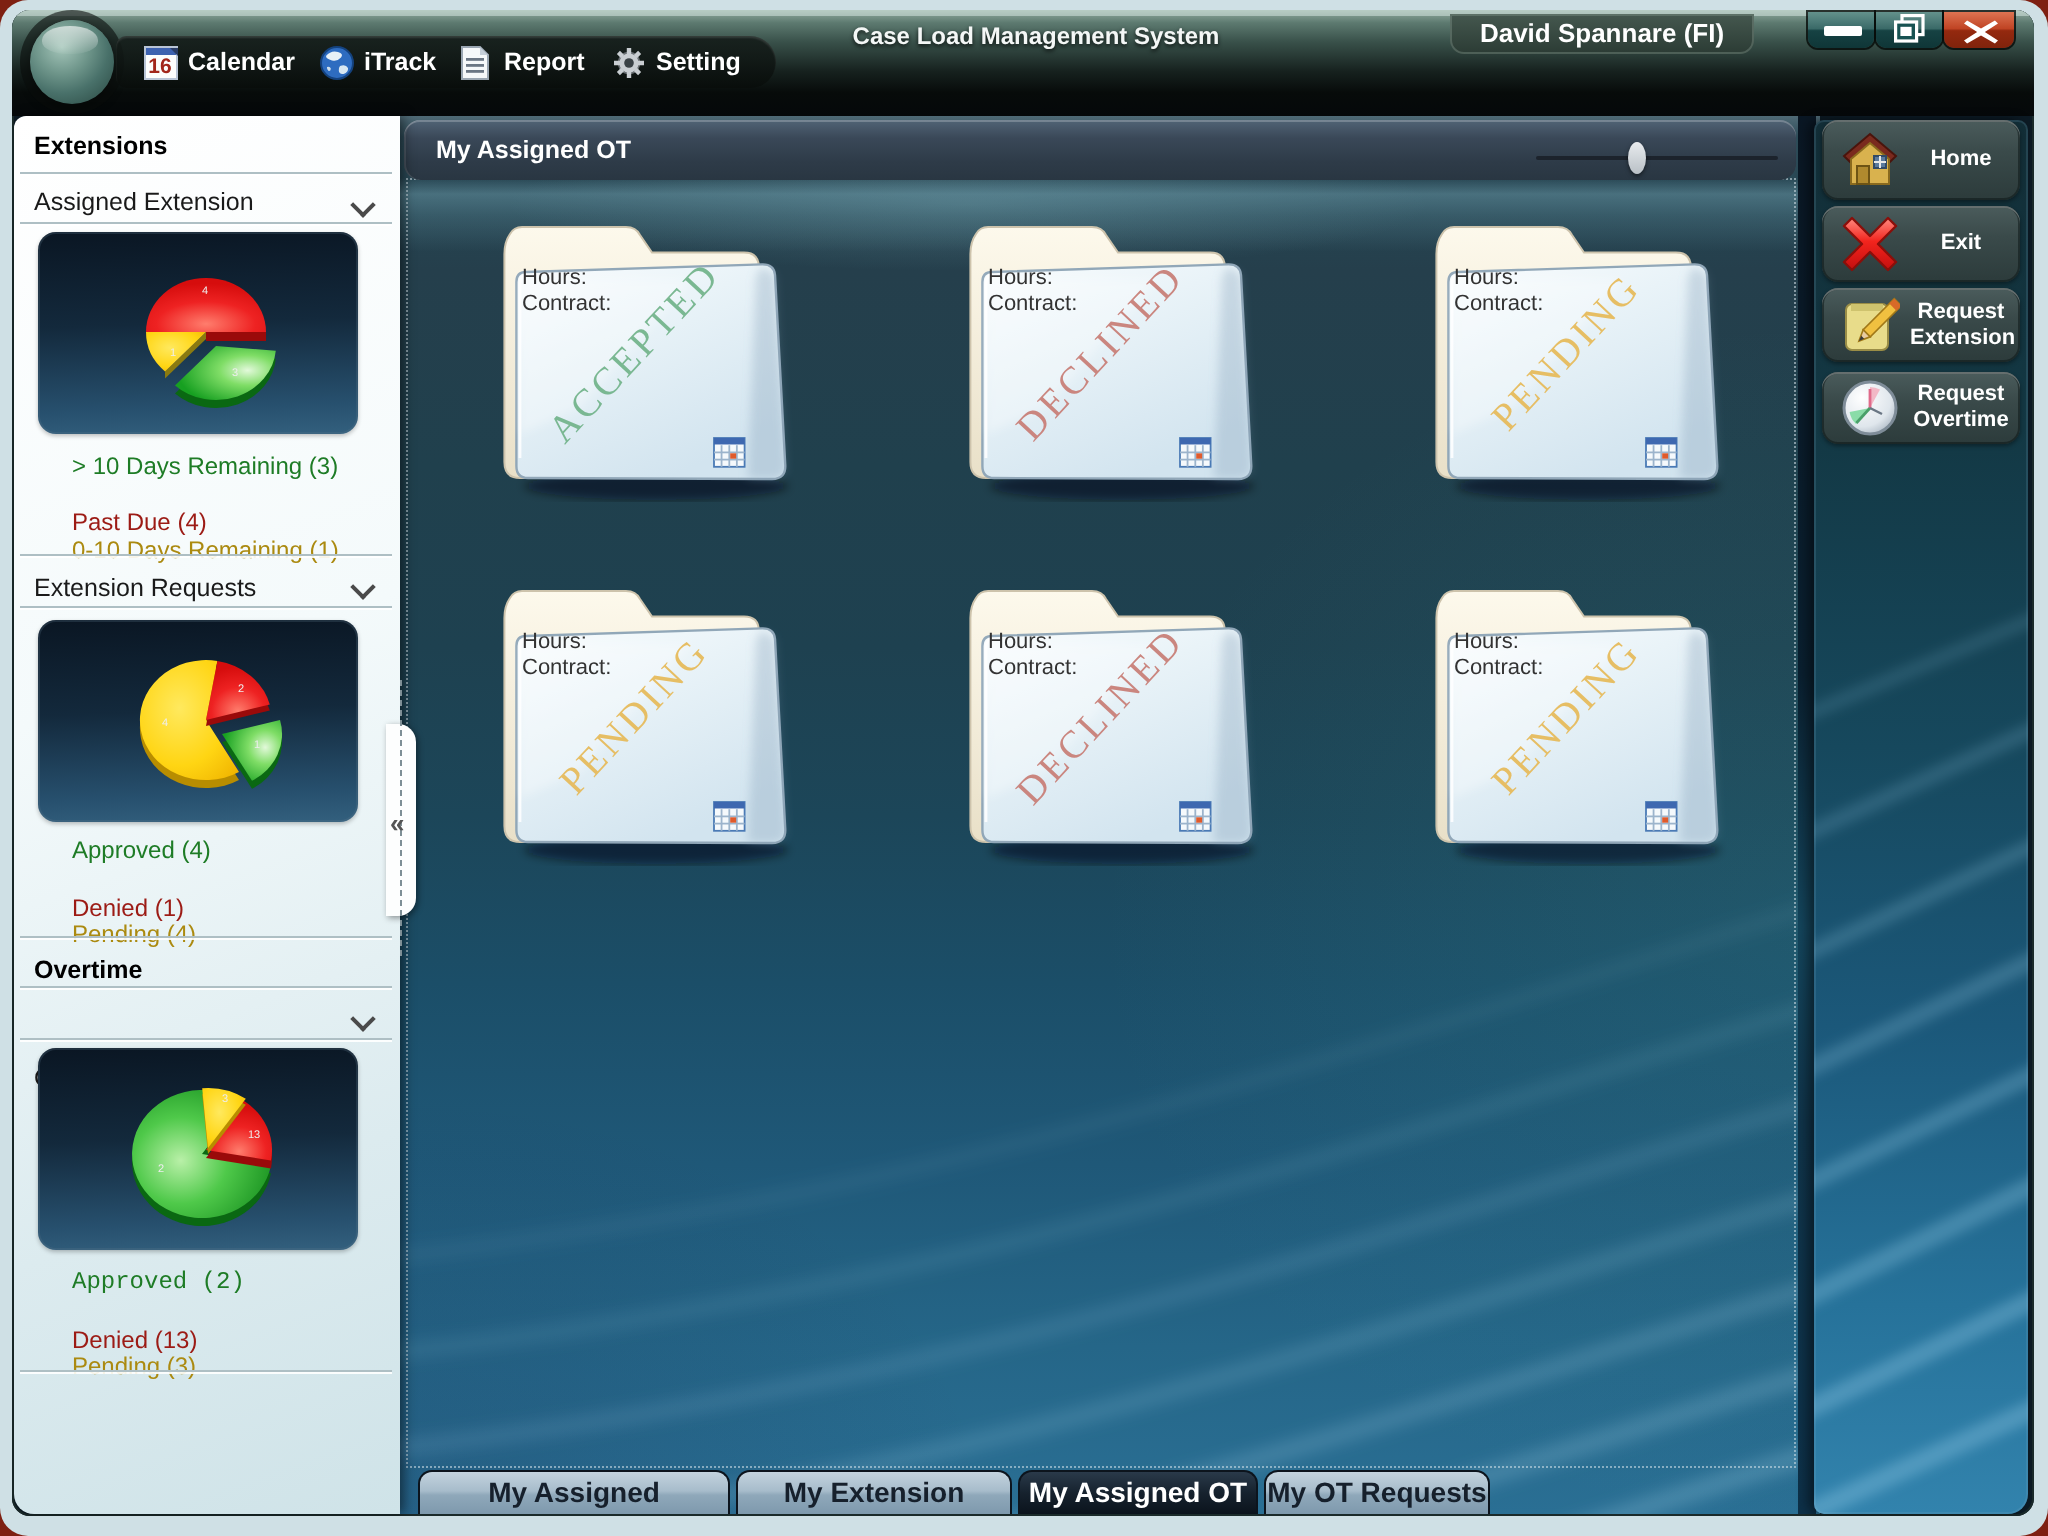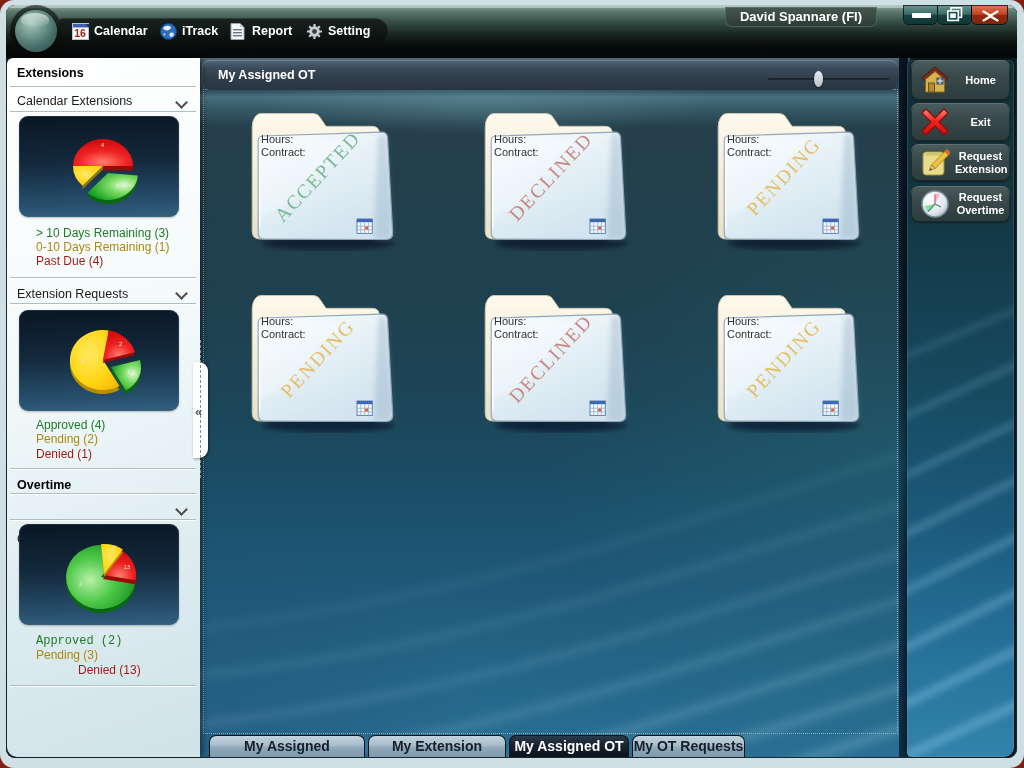--- a/index.html
+++ b/index.html
@@ -34,21 +34,21 @@
   box-shadow:2px 0 6px rgba(0,0,0,.5); }
 .sb-h1 { position:absolute; left:10px; color:#000; font-weight:bold; font-size:12.5px; }
 .sb-h2 { position:absolute; left:10px; color:#1a1a1a; font-size:12.5px; }
 .sb-hr { position:absolute; left:3px; width:186px; height:1px; background:#aebfc4; box-shadow:0 1px 0 rgba(255,255,255,.9); }
 .chev { position:absolute; left:170px; width:10px; height:10px; color:#444; font-size:10px; }
 .chev::before { content:""; position:absolute; left:0; top:0px; width:7px; height:7px; border-right:2px solid #4a4a4a; border-bottom:2px solid #4a4a4a; transform:rotate(45deg); }
 .chartpanel { position:absolute; left:12px; width:160px; height:101px; border-radius:9px;
   background:linear-gradient(178deg, #0a1623 0%, #13293c 45%, #27506e 85%, #33607e 100%);
   box-shadow:inset 0 0 0 1px rgba(90,120,140,.25), 0 1px 2px rgba(0,0,0,.25); }
 .legend { position:absolute; left:29px; font-size:12px; }
-.lg { color:#1e7c26; } .ly { color:#ab8a10; } .lr { color:#9c1b15; }
+.lg { color:#1e7c26; } .ly { color:#ab8a10;margin-top:28px; } .lr { color:#9c1b15; }
 
 #handle { position:absolute; left:187px; top:357px; width:15px; height:96px; background:#fdfefe; border-radius:0 9px 9px 0; box-shadow:1px 1px 3px rgba(0,0,0,.4); }
 #handle::before { content:""; position:absolute; left:7px; top:-22px; height:138px; border-left:1px dashed #7e8f96; }
 #handle .arr { position:absolute; left:2px; top:42px; color:#555; font-size:13px; font-weight:bold; }
 
 #main { position:absolute; left:194px; top:53px; width:710px; height:699px;
   background:linear-gradient(#4f6a76 0%, #2f4d5a 1.5%, #264552 6%, #253f4c 11%, #20404d 25%, #1e4150 38%, #1c4659 50%, #1b4e68 62%, #1f5878 75%, #256688 88%, #2a6f94 100%); }
 #main::before { content:""; position:absolute; left:0; top:0; width:100%; height:100%;
   background:linear-gradient(180deg, rgba(0,0,0,0) 0px, rgba(0,0,0,0) 31px, rgba(120,170,185,.42) 39px, rgba(105,155,170,.26) 50px, rgba(0,0,0,0) 68px),
              radial-gradient(ellipse 330px 48px at 40% 44px, rgba(140,190,200,.25), rgba(0,0,0,0) 70%),
@@ -84,20 +84,21 @@
 .rbtn .lbl { position:absolute; left:44px; right:4px; top:50%; transform:translateY(-50%); text-align:center; line-height:13px; }
 .ricon { position:absolute; left:9px; top:50%; transform:translateY(-50%); width:30px; height:30px; }
 svg { display:block; }
 .abs { position:absolute; }
 </style>
 </head>
 <body>
 <div id="frame"></div>
 <div id="win">
   <div id="titlebar"></div>
+  <div id="apptitle">Case Load Management System</div>
   <div id="nameplate">David Spannare (FI)</div>
   <div class="winbtn" id="btnmin"></div>
   <div class="winbtn" id="btnres"></div>
   <div class="winbtn" id="btnclose"></div>
   <div id="orb"></div>
   <div id="menupill"></div>
   <div class="mitem" style="left:66px; top:13px;">
     <span class="micon">
         <svg width="17" height="17" viewBox="0 0 17 17">
           <rect x="0.5" y="0.5" width="16" height="16" fill="#fdfdfd" stroke="#b9c4d6"></rect>
@@ -427,21 +428,21 @@
         <line x1="15" y1="15" x2="15" y2="5.5" stroke="#e06a8a" stroke-width="1.4"></line>
         <line x1="15" y1="15" x2="8.2" y2="22.5" stroke="#4aa06a" stroke-width="1.4"></line>
         <line x1="15" y1="15" x2="21" y2="18" stroke="#6a7684" stroke-width="1.2"></line>
       </svg>
     <span class="lbl">Request<br>Overtime</span>
   </div>
 
   <div id="sidebar">
     <div class="sb-h1" style="top:8px;">Extensions</div>
     <div class="sb-hr" style="top:28px;"></div>
-    <div class="sb-h2" style="top:36px;">Calendar Extensions</div>
+    <div class="sb-h2" style="top:36px;">Assigned Extension</div>
     <div class="chev" style="top:40px;"></div>
     <div class="sb-hr" style="top:53px;"></div>
     <div class="chartpanel" style="top:58px;" id="cp1">
       <svg width="160" height="101" viewBox="0 0 160 101">
         <defs>
           <radialGradient id="rg" cx="50%" cy="85%" r="75%">
               <stop offset="0%" stop-color="#ff7d6d"></stop>
               <stop offset="55%" stop-color="#ee2222"></stop>
               <stop offset="100%" stop-color="#d60d0d"></stop>
             </radialGradient>
@@ -481,21 +482,21 @@
         <path d="M84,53 L115.9,45.2 A33 30 0 0 0 89.7,23.5 Z" fill="#9a0a0a"></path>
         <path d="M84,50 L115.9,42.2 A33 30 0 0 0 89.7,20.5 Z" fill="url(#rg)"></path>
         <path d="M92,61 L107,84.4 A30 27 0 0 0 121,54 Z" fill="#0a6812"></path>
         <path d="M92,57 L107,80.4 A30 27 0 0 0 121,50 Z" fill="url(#gg)"></path>
         <text x="62" y="53" font-size="5.5" fill="#eee" font-family="Liberation Sans">4</text>
         <text x="100" y="36" font-size="5.5" fill="#eee" font-family="Liberation Sans">2</text>
         <text x="108" y="64" font-size="5.5" fill="#eee" font-family="Liberation Sans">1</text>
       </svg>
     </div>
     <div class="legend lg" style="top:360px;">Approved (4)</div>
-    <div class="legend ly" style="top:374px;">Pending (2)</div>
+    <div class="legend ly" style="top:374px;">Pending (4)</div>
     <div class="legend lr" style="top:389px;">Denied (1)</div>
     <div class="sb-hr" style="top:410px;"></div>
     <div class="sb-h1" style="top:420px;">Overtime</div>
     <div class="sb-hr" style="top:435px;"></div>
     <div class="sb-h2" style="top:445px;margin-top:29px;">OT Requests</div>
     <div class="chev" style="top:447px;"></div>
     <div class="sb-hr" style="top:461px;"></div>
     <div class="chartpanel" style="top:466px;" id="cp3">
       <svg width="160" height="101" viewBox="0 0 160 101">
         <path d="M82,57 L102.1,30.8 A35 32 0 1 0 116.5,62.6 Z" fill="#0a6812"></path>
@@ -511,19 +512,19 @@
               <stop offset="100%" stop-color="#128a1b"></stop>
             </radialGradient>
         </defs>
         <text x="60" y="62" font-size="5.5" fill="#eee" font-family="Liberation Sans">2</text>
         <text x="92" y="27" font-size="5.5" fill="#eee" font-family="Liberation Sans">3</text>
         <text x="105" y="45" font-size="5.5" fill="#eee" font-family="Liberation Sans">13</text>
       </svg>
     </div>
     <div class="legend lg" style="top:576px;font-family:Liberation Mono, monospace;">Approved (2)</div>
     <div class="legend ly" style="top:590px;">Pending (3)</div>
-    <div class="legend lr" style="top:605px;margin-left:42px;">Denied (13)</div>
+    <div class="legend lr" style="top:605px;">Denied (13)</div>
     <div class="sb-hr" style="top:627px;"></div>
   </div>
   <div id="handle">
       <span class="arr">«</span>
     </div>
 </div>
 
 </body></html>

